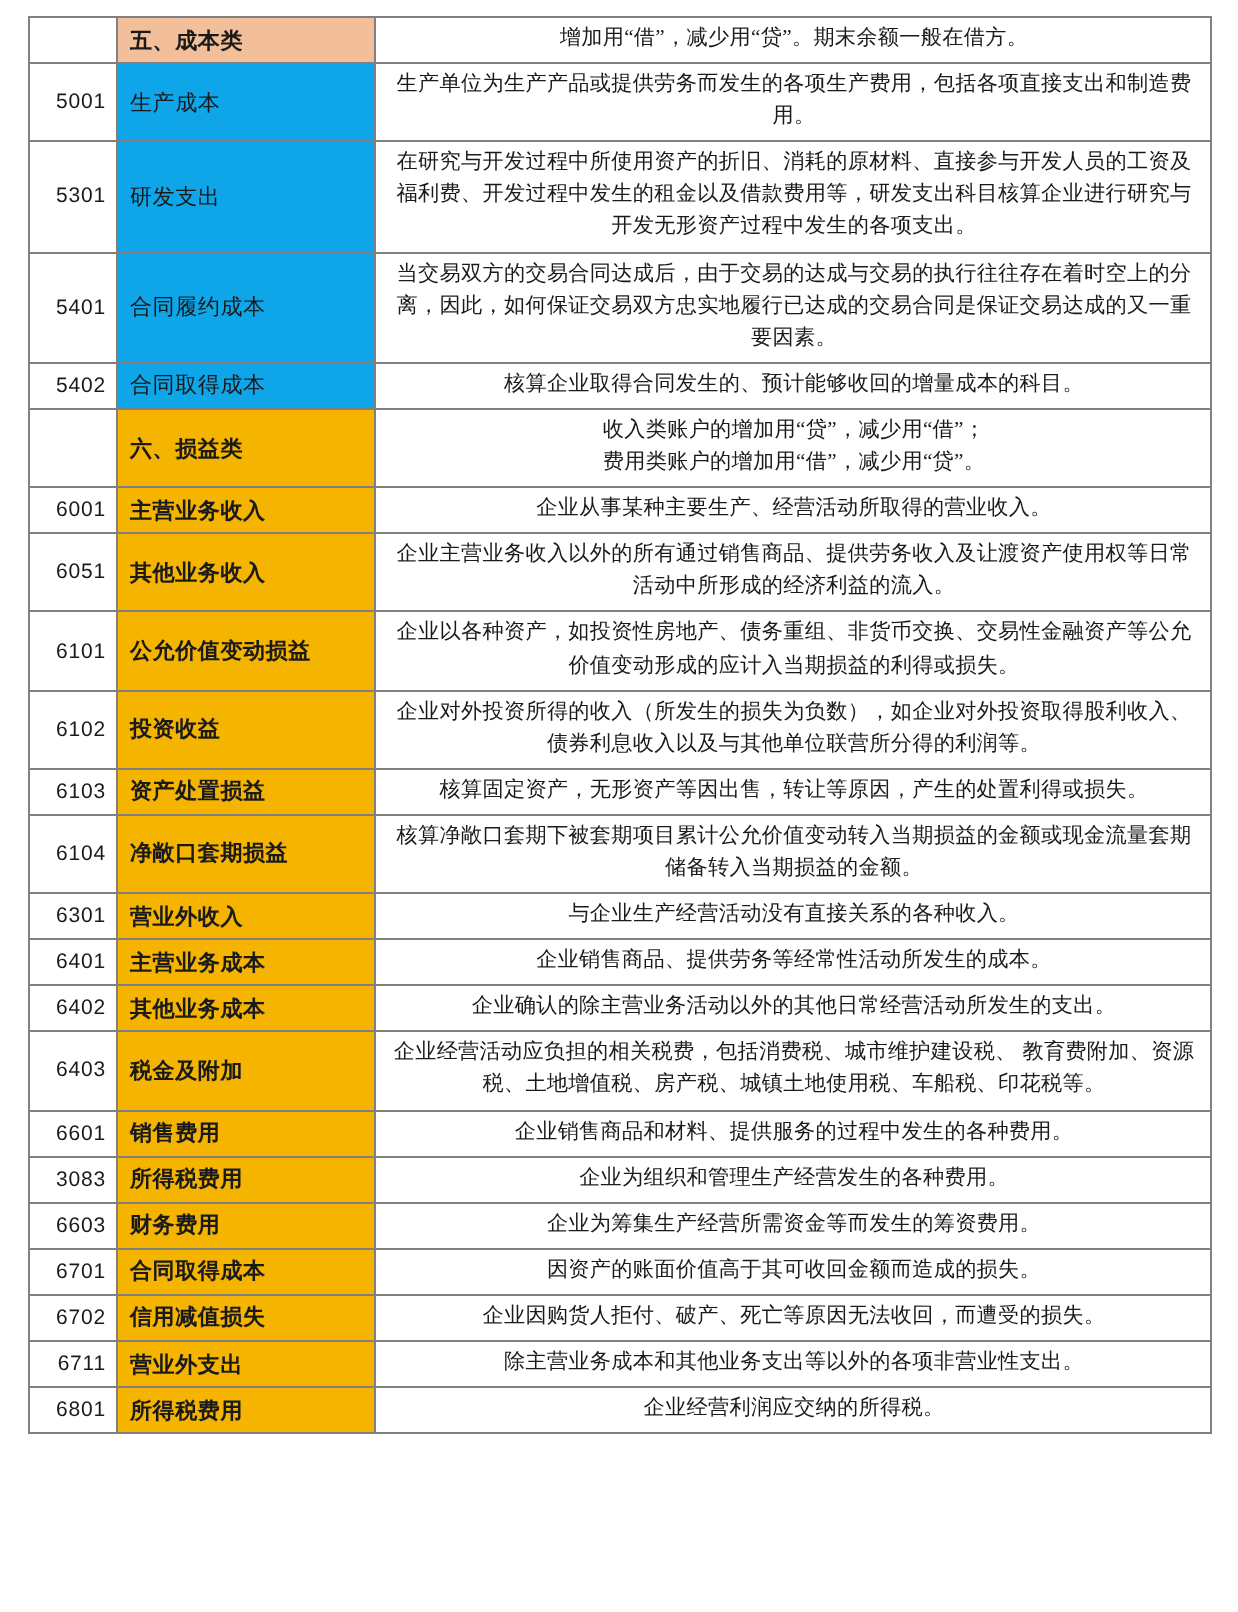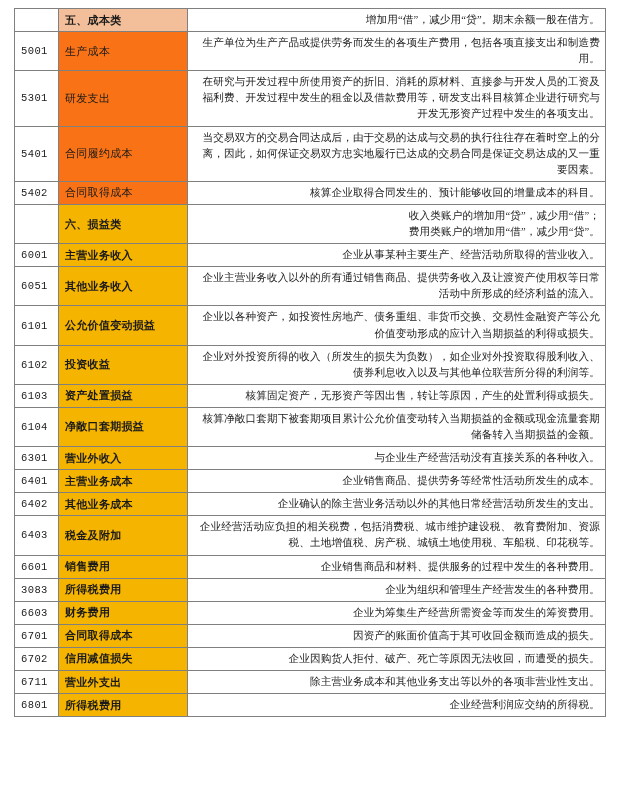--- a/index.html
+++ b/index.html
@@ -33,45 +33,45 @@
   table.subjects col.c-name  { width: 129px; }
   table.subjects col.c-desc  { width: 418px; }
 
   table.subjects td {
     border: 1px solid #808080;
     vertical-align: middle;
     padding: 3px 5px 3px 6px;
     box-sizing: border-box;
   }
   td.code {
-    text-align: left;
-    font-family: Liberation Mono, monospace;
+    text-align: right;
+    font-family: Liberation Sans, sans-serif;
     font-size: 10.5px;
     color: #1a1a1a;
     background: #ffffff;
     letter-spacing: 0.4px;
     white-space: nowrap;
   }
   td.name {
     font-size: 11px;
     color: #1a1a1a;
     text-align: left;
     padding-left: 9px;
     letter-spacing: 0.3px;
   }
   td.desc {
     font-size: 10.6px;
     color: #1a1a1a;
     line-height: 1.52;
-    text-align: right;
+    text-align: center;
     background: #ffffff;
     letter-spacing: 0.15px;
   }
   
-  tr.grp-cost td.name { background: #f97316; }
+  tr.grp-cost td.name { background: #0ea5e9; }
   tr.grp-cost.section td.name { background: #f3bf9a; font-weight: bold; }
   
   tr.grp-pl td.name { background: #f5b400; font-weight: bold; }
   tr.grp-pl.section td.name { background: #f5b400; font-weight: bold; margin-top: 37px; }
 
   tr.section td.code { background: #ffffff; }
   td.desc p { margin: 0; }
 </style>
 </head>
 <body>

